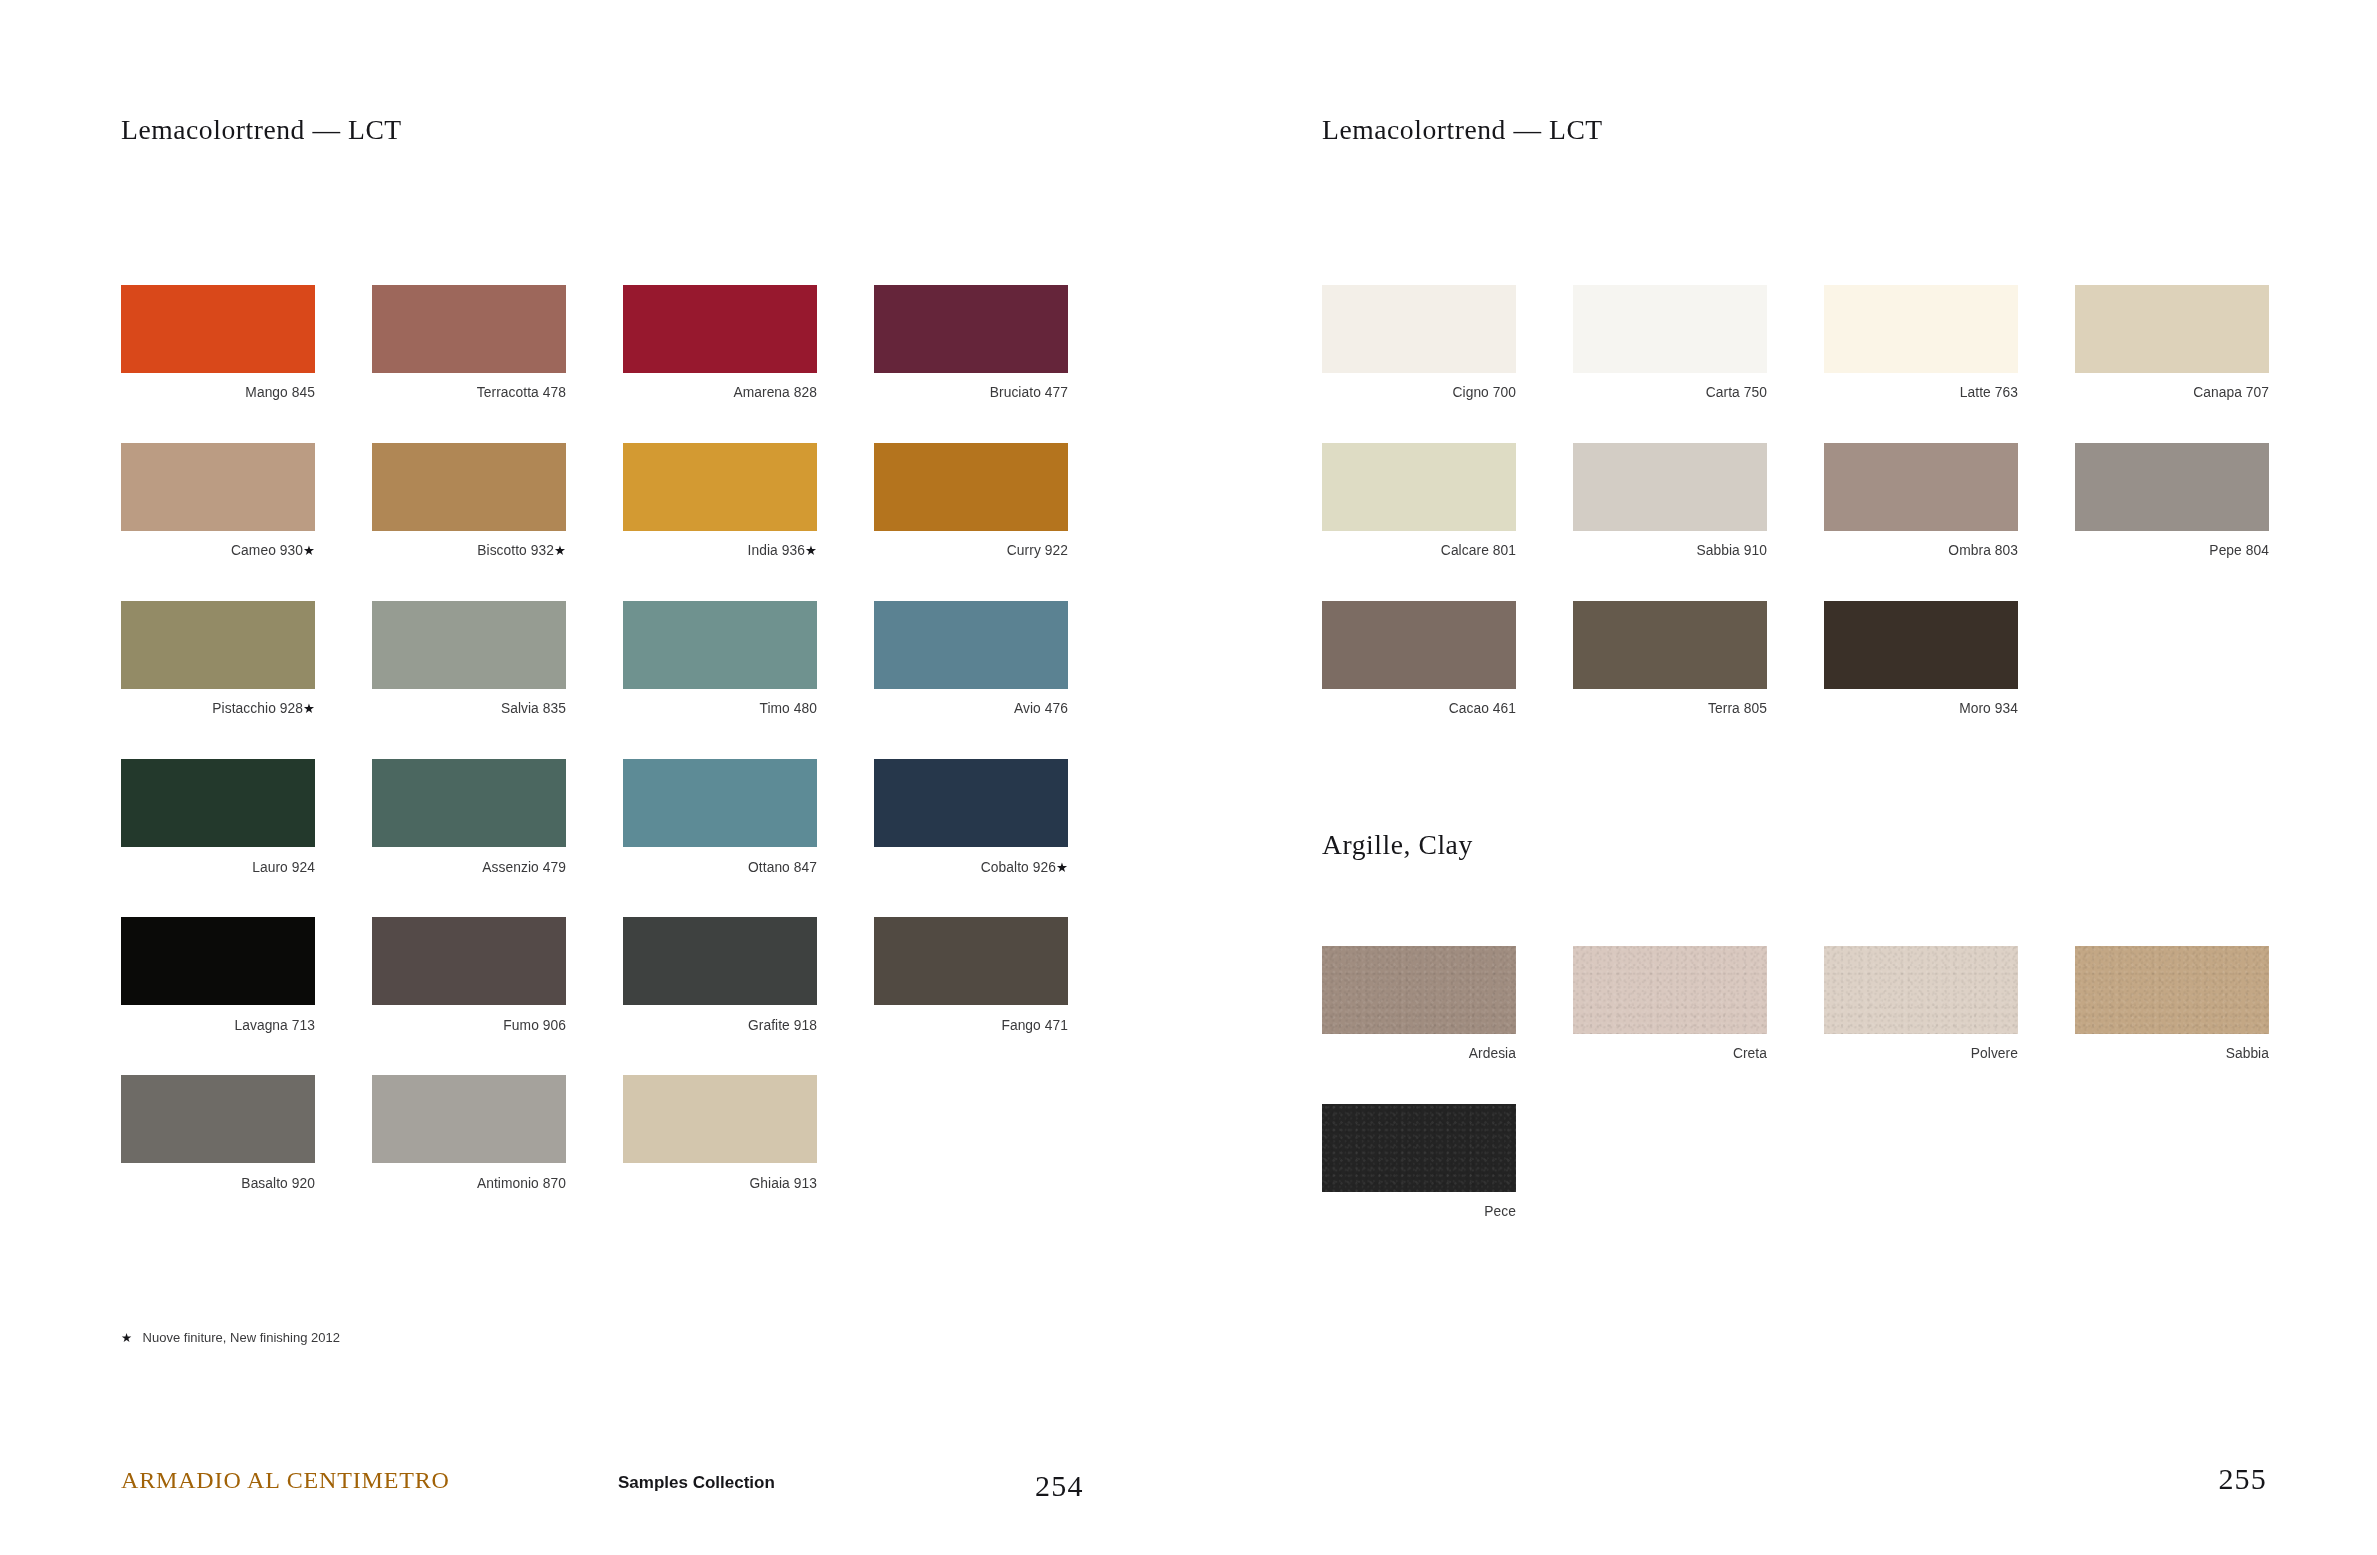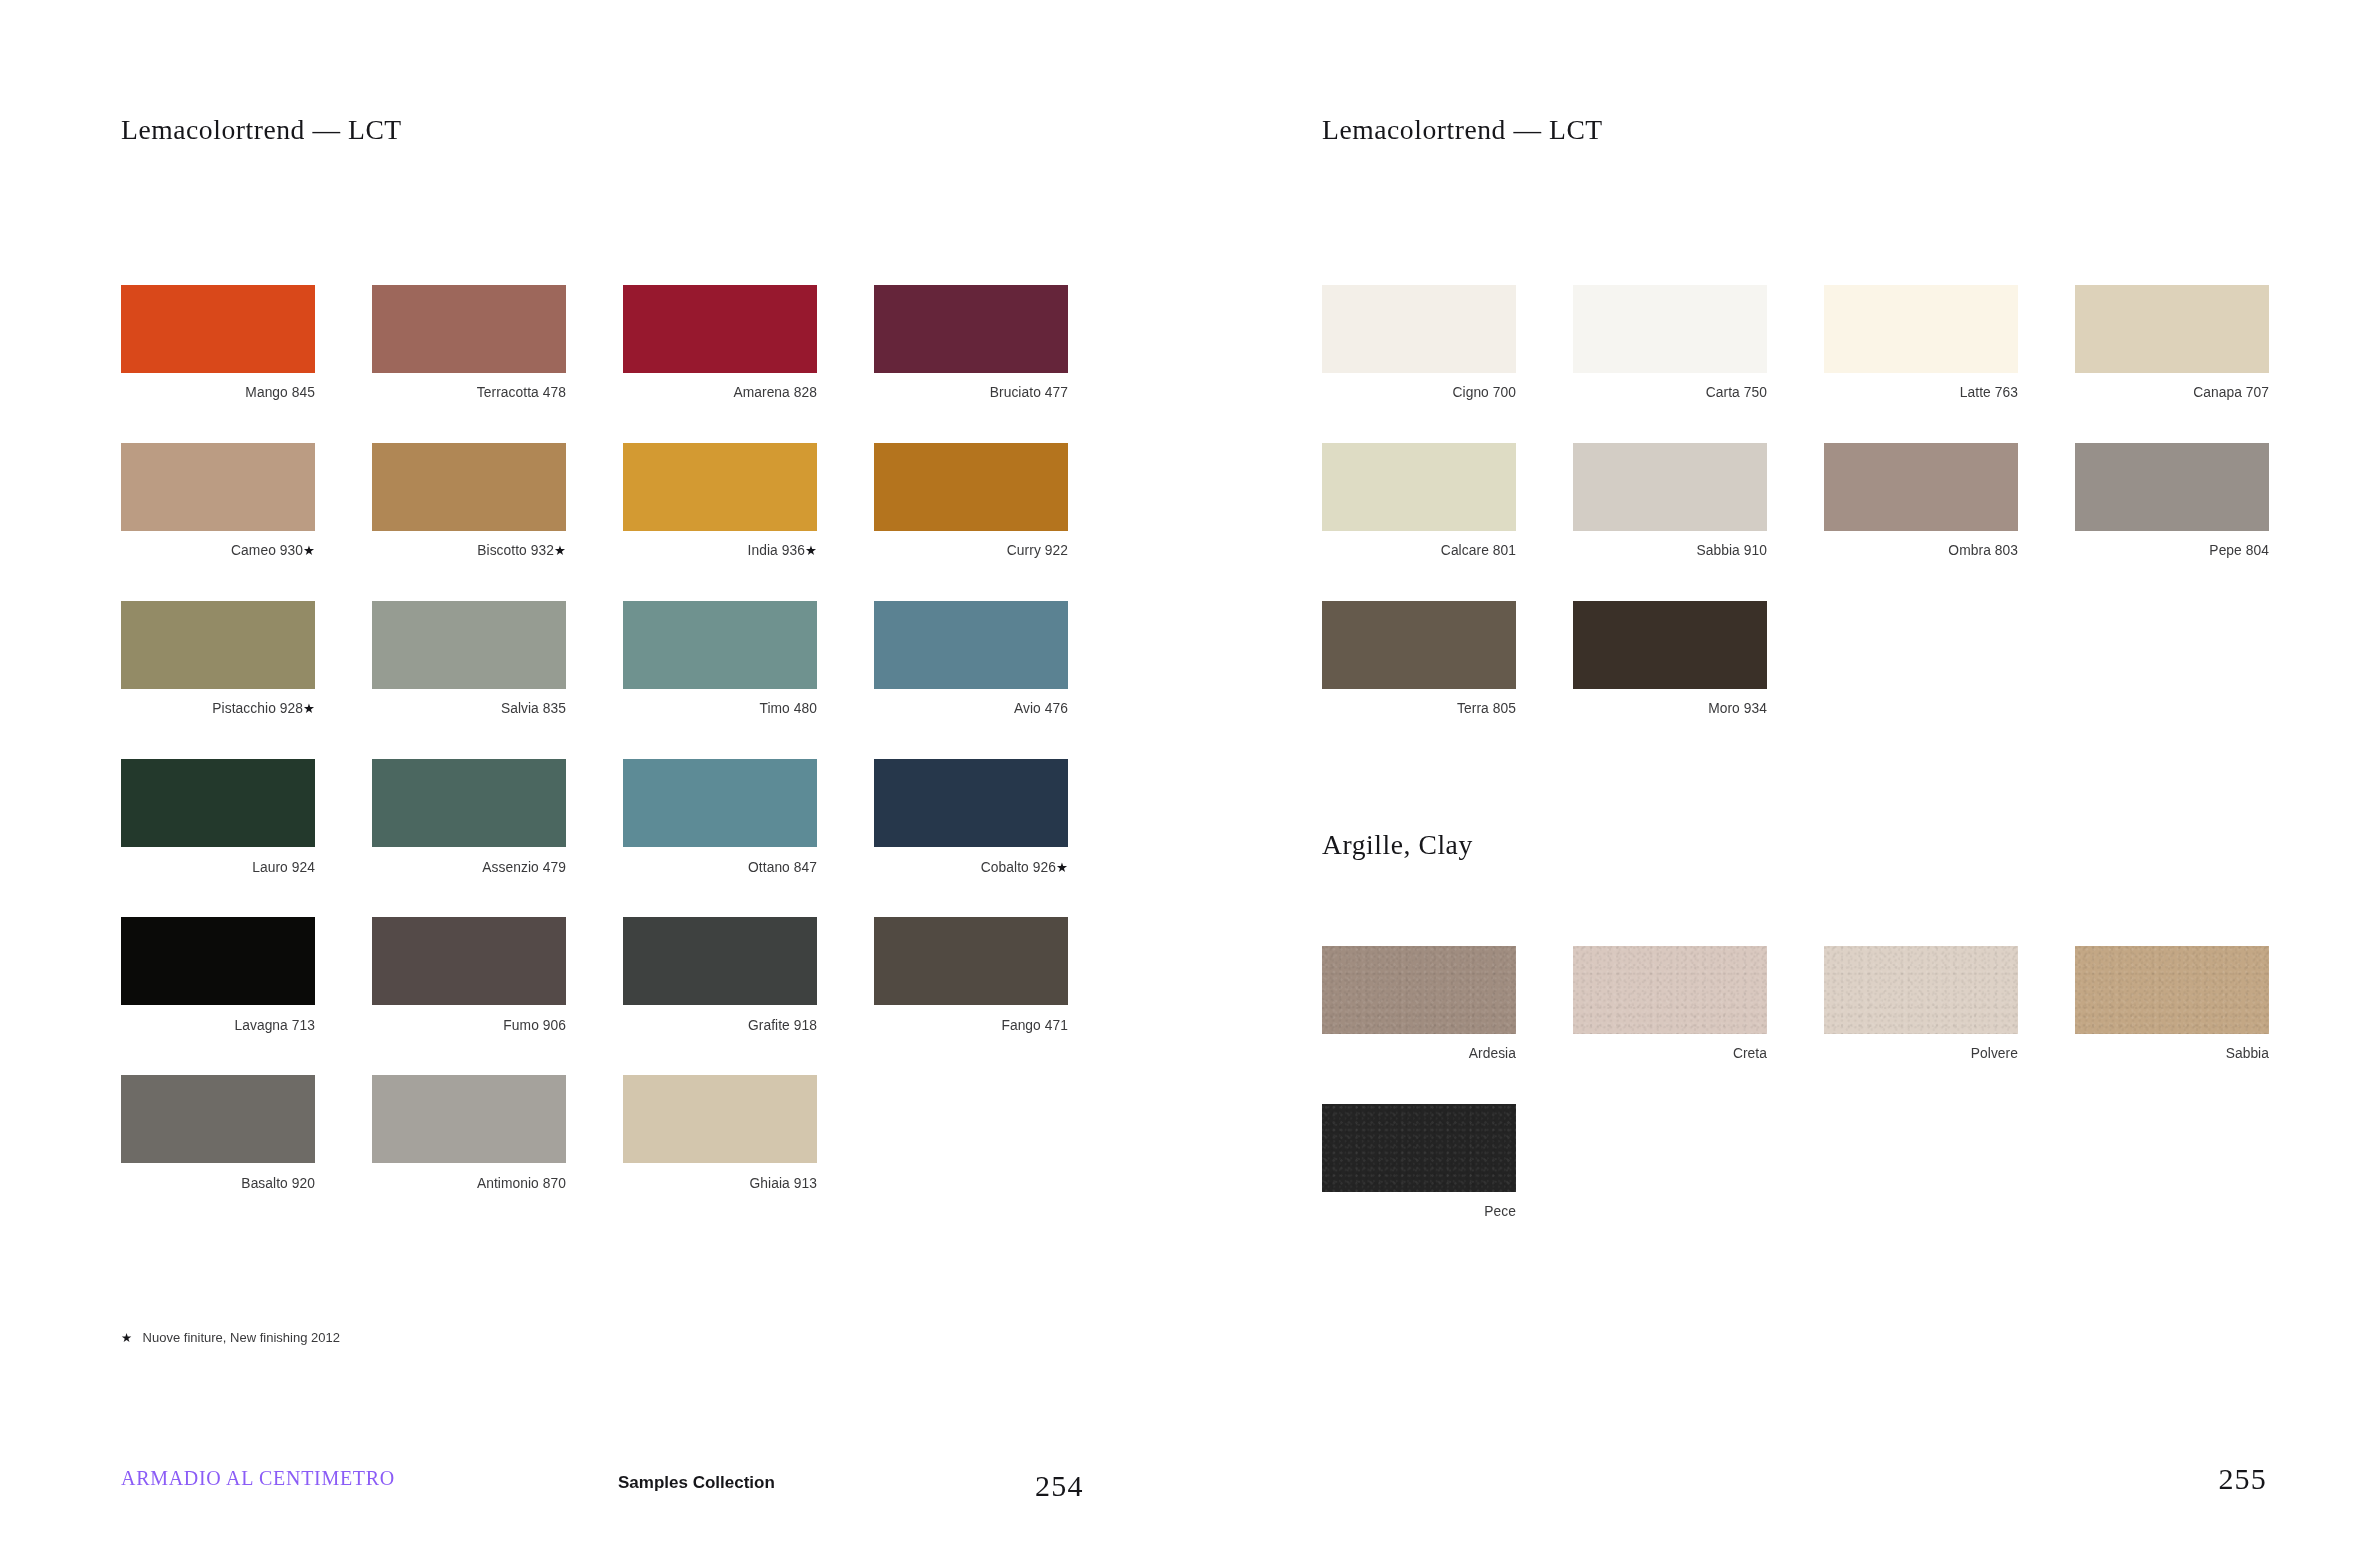--- a/index.html
+++ b/index.html
@@ -126,23 +126,23 @@
     bottom: 0;
     left: 0;
     width: 1189px;
     height: 105px;
   }
   .footer-brand {
     position: absolute;
     left: 121px;
     top: 17px;
     font-family: "Liberation Serif", serif;
-    font-size: 20px;
+    font-size: 24px;
     letter-spacing: 0.035em;
-    color: #8b5cf6;
+    color: #a16207;
     white-space: nowrap;
   }
   .footer-collection {
     position: absolute;
     left: 618px;
     top: 23px;
     font-size: 17px;
     font-weight: 700;
     color: #16161a;
     white-space: nowrap;
@@ -406,20 +406,27 @@
           </div>
         </div>
         <div class="swatch-cell">
           <div class="swatch-chip" style="background-color: rgb(151, 144, 138);"></div>
           <div class="swatch-caption">
             <span class="swatch-name">Pepe 804</span>
             <span class="swatch-star hidden"></span>
           </div>
         </div>
         <div class="swatch-cell">
+          <div class="swatch-chip" style="background-color: rgb(124, 108, 99);"></div>
+          <div class="swatch-caption">
+            <span class="swatch-name">Cacao 461</span>
+            <span class="swatch-star hidden"></span>
+          </div>
+        </div>
+        <div class="swatch-cell">
           <div class="swatch-chip" style="background-color: rgb(101, 90, 76);"></div>
           <div class="swatch-caption">
             <span class="swatch-name">Terra 805</span>
             <span class="swatch-star hidden"></span>
           </div>
         </div>
         <div class="swatch-cell">
           <div class="swatch-chip" style="background-color: rgb(58, 48, 40);"></div>
           <div class="swatch-caption">
             <span class="swatch-name">Moro 934</span>

